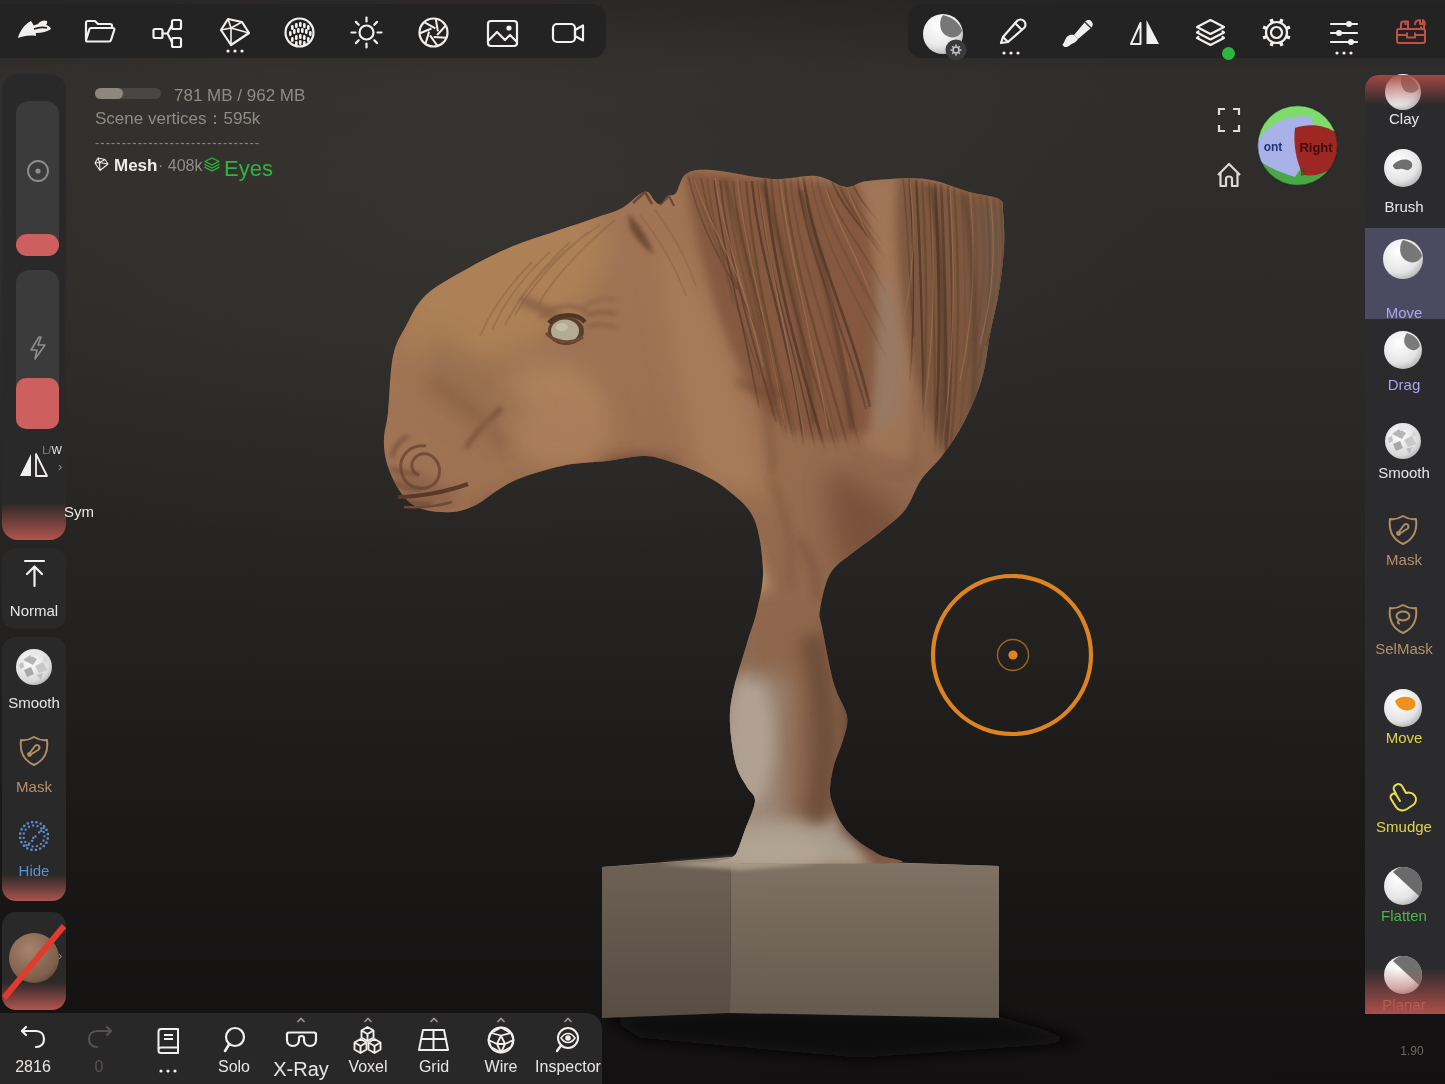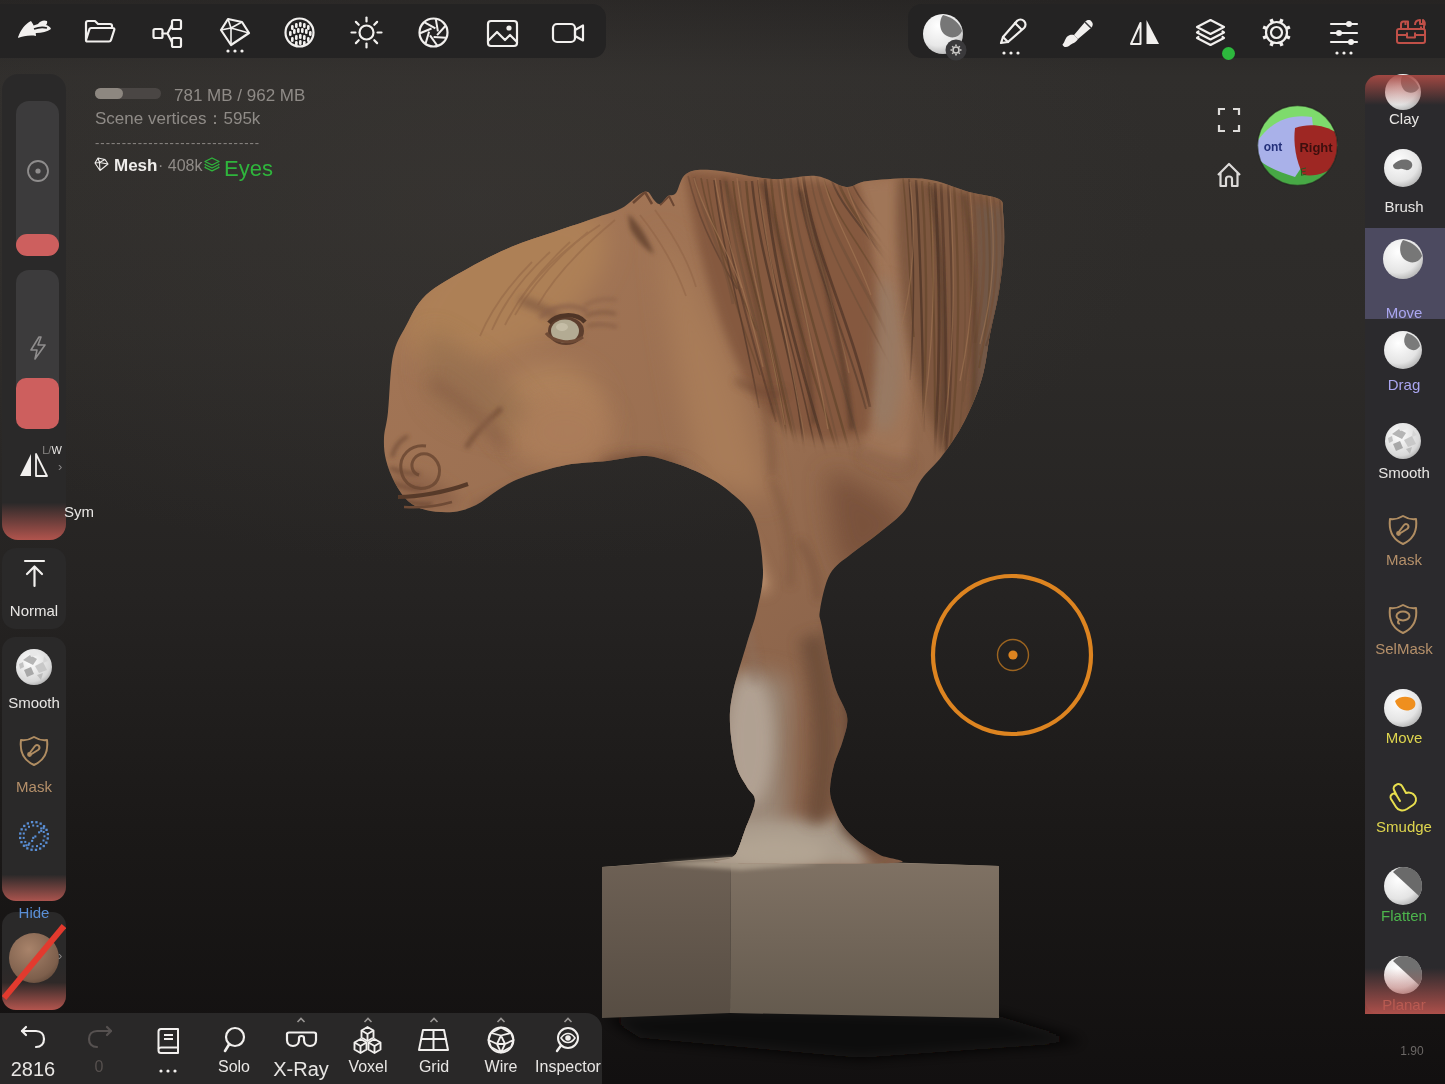--- a/index.html
+++ b/index.html
@@ -256,23 +256,23 @@
   <div class="lbl" style="left:1404px; top:818px; color:#ded54e;">Smudge</div>
   <div class="lbl" style="left:1404px; top:907px; color:#4db54d;">Flatten</div>
   <div class="lbl" style="left:1404px; top:996px; color:#b56a5a;">Planar</div>
   <div class="lbl" style="left:1412px; top:1044px; color:#6b6765; font-size:12px;">1.90</div>
 
   <div class="lbl" style="left:34px; top:503px;margin-left:45px;">Sym</div>
   <div class="lbl" style="left:52px; top:444px; font-size:11px;"><span style="color:#8a8886;">L/</span><span style="color:#e8e6e4;">W</span></div>
   <div class="lbl" style="left:34px; top:602px;">Normal</div>
   <div class="lbl" style="left:34px; top:694px;">Smooth</div>
   <div class="lbl" style="left:34px; top:778px; color:#b5906a;">Mask</div>
-  <div class="lbl" style="left:34px; top:904px; color:#5a8fd6;">Hide</div>
-
-  <div class="lbl" style="left:33px; top:1058px; font-size:20px;">2816</div>
+  <div class="lbl" style="left:34px; top:862px; color:#5a8fd6;">Hide</div>
+
+  <div class="lbl" style="left:33px; top:1058px; font-size:16px;">2816</div>
   <div class="lbl" style="left:99px; top:1058px; color:#56504e; font-size:16px;">0</div>
   <svg style="position:absolute;left:158px;top:1068px;" width="20" height="6" viewBox="0 0 20 6">
       <circle cx="3" cy="3" r="1.6" fill="#f2f0ee"></circle>
       <circle cx="10" cy="3" r="1.6" fill="#f2f0ee"></circle>
       <circle cx="17" cy="3" r="1.6" fill="#f2f0ee"></circle>
     </svg>
   <div class="lbl" style="left:234px; top:1058px; font-size:16px;">Solo</div>
   <div class="lbl" style="left:301px; top:1058px; font-size:20px;">X-Ray</div>
   <div class="lbl" style="left:368px; top:1058px; font-size:16px;">Voxel</div>
   <div class="lbl" style="left:434px; top:1058px; font-size:16px;">Grid</div>

